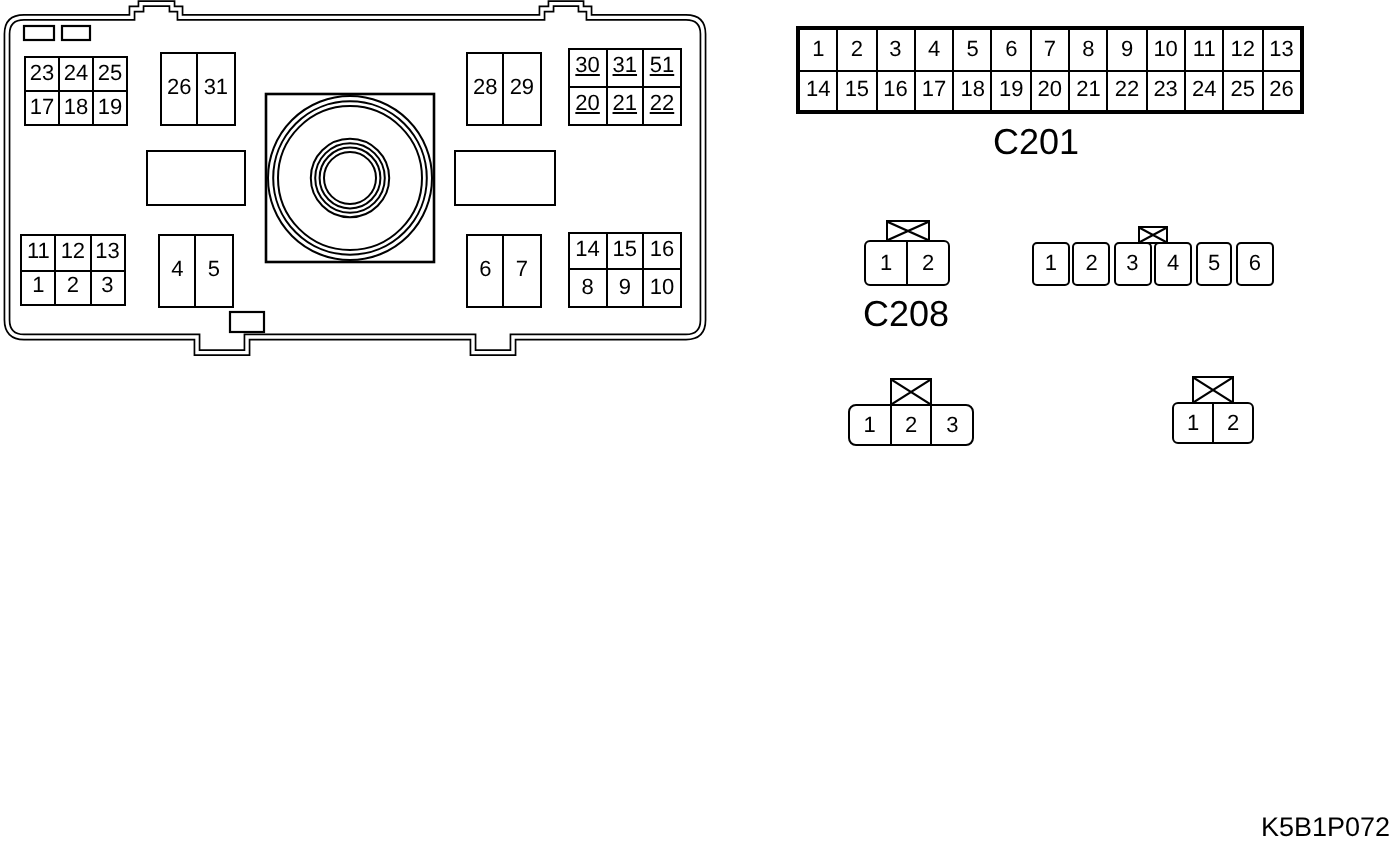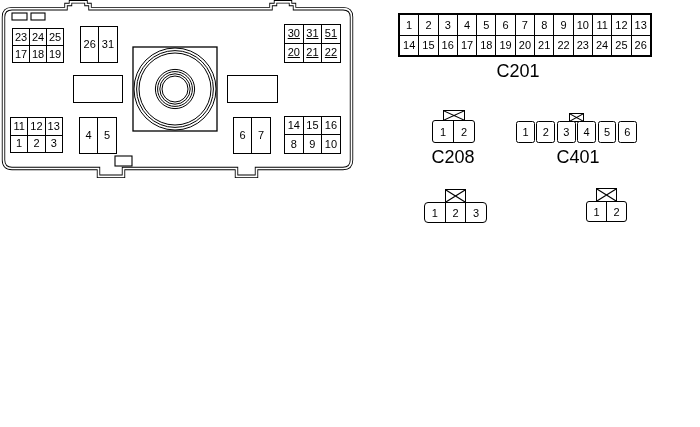--- a/index.html
+++ b/index.html
@@ -117,20 +117,28 @@
             <td>18</td>
             <td>19</td>
           </tr>
         </tbody>
       </table>
     <table class="pt g2627">
         <tbody>
           <tr>
             <td>26</td>
             <td>31</td>
+          </tr>
+        </tbody>
+      </table>
+    <table class="pt g2829">
+        <tbody>
+          <tr>
+            <td>28</td>
+            <td>29</td>
           </tr>
         </tbody>
       </table>
     <table class="pt tr2">
         <tbody>
           <tr>
             <td>30</td>
             <td>31</td>
             <td>51</td>
           </tr>
@@ -242,21 +250,20 @@
       </svg>
   </div>
   <div class="pingap c401-body">
       <span class="cell">1</span>
       <span class="cell">2</span>
       <span class="cell">3</span>
       <span class="cell">4</span>
       <span class="cell">5</span>
       <span class="cell">6</span>
     </div>
-  <div class="lbl c401-lbl">C401</div>
 
   <div class="xbox xbox-tgl">
     <svg viewBox="0 0 10 10" preserveAspectRatio="none">
         <path d="M0 0 L10 10 M10 0 L0 10" stroke="#000" fill="none" vector-effect="non-scaling-stroke" stroke-width="1.1"></path>
       </svg>
   </div>
   <div class="pinrow tgl-body">
       <span class="cell">1</span>
       <span class="cell">2</span>
       <span class="cell">3</span>
@@ -265,13 +272,14 @@
   <div class="xbox xbox-room">
     <svg viewBox="0 0 10 10" preserveAspectRatio="none">
         <path d="M0 0 L10 10 M10 0 L0 10" stroke="#000" fill="none" vector-effect="non-scaling-stroke" stroke-width="1.1"></path>
       </svg>
   </div>
   <div class="pinrow room-body">
       <span class="cell">1</span>
       <span class="cell">2</span>
     </div>
 
+  <div class="code">K5B1P072</div>
 </div>
 
 </body></html>

